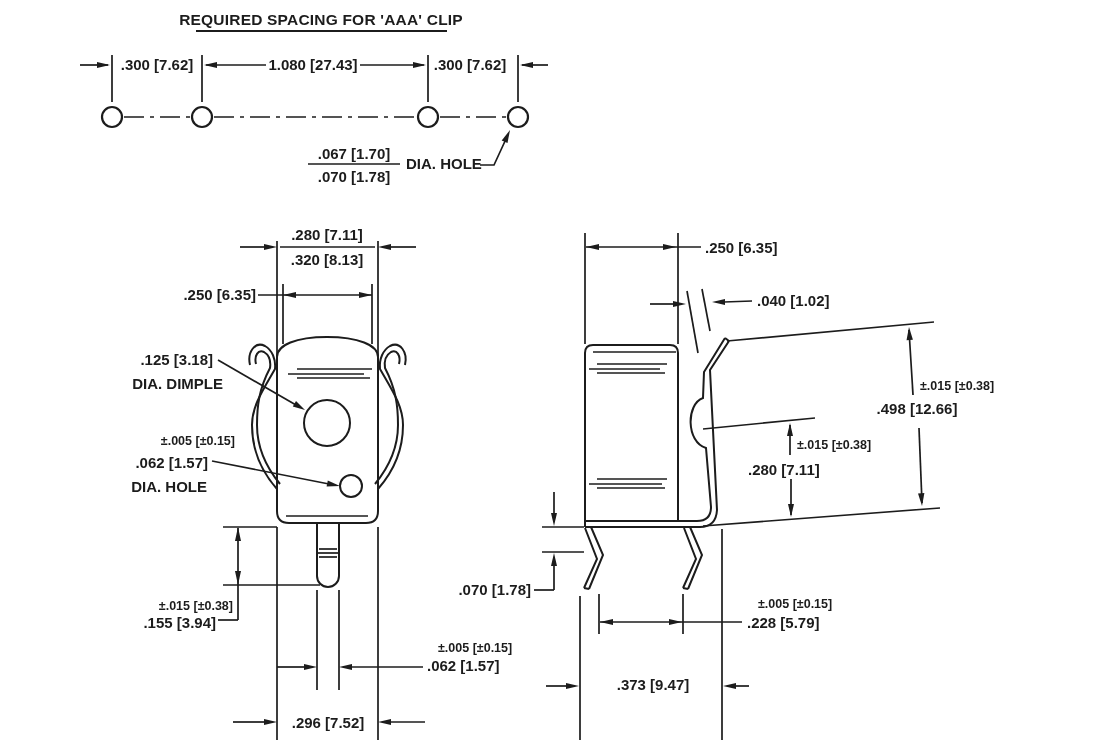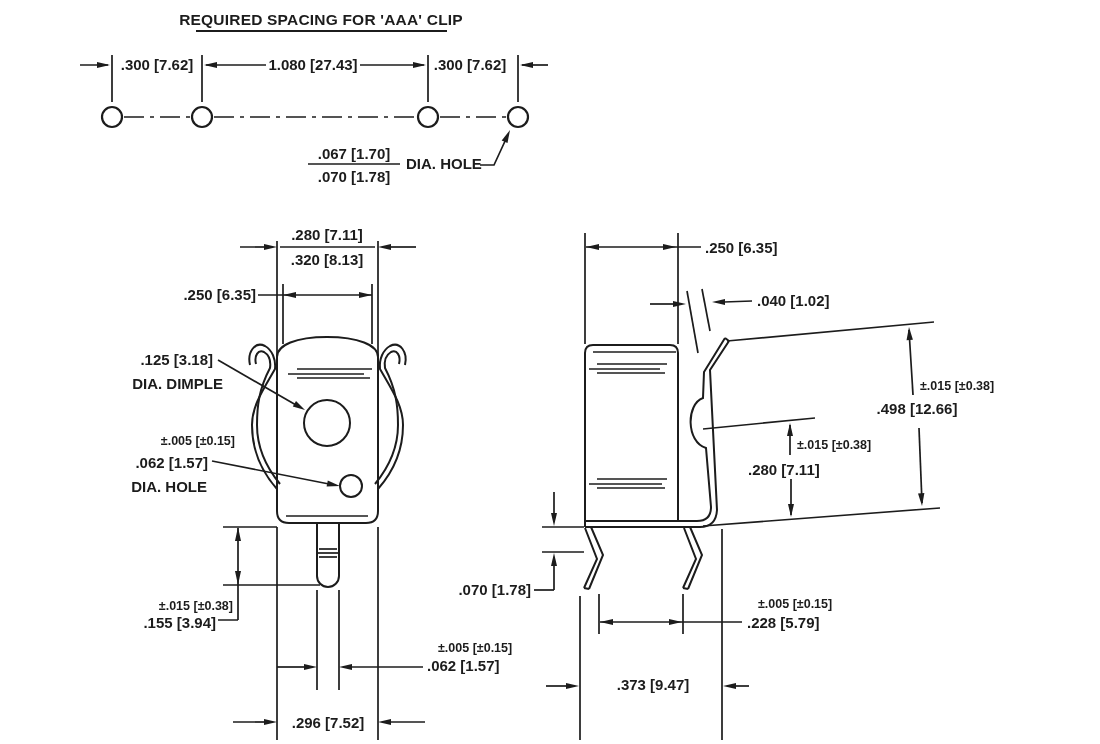--- a/index.html
+++ b/index.html
@@ -1,16 +1,16 @@
 <!DOCTYPE html>
 <html><head>
 <meta charset="utf-8">
 <style>
   html,body{margin:0;padding:0;background:#ffffff;}
-  .stage{position:relative;width:1100px;height:744px;background:#ffffff;overflow:hidden;border-radius:24px;}
+  .stage{position:relative;width:1100px;height:744px;background:#ffffff;overflow:hidden;}
   svg text{font-family:"Liberation Sans","DejaVu Sans",sans-serif;font-weight:bold;fill:#1c1c1c;}
   .t15{font-size:15px;}
   .t12{font-size:12.5px;}
   .ttl{font-size:15.5px;letter-spacing:0.2px;}
   .ln{stroke:#1c1c1c;stroke-width:2;fill:none;}
   .ln15{stroke:#1c1c1c;stroke-width:1.7;fill:none;}
   .cl{stroke:#1c1c1c;stroke-width:1.7;fill:none;stroke-dasharray:20 6 4 6;}
   .ar{fill:#1c1c1c;stroke:none;}
   .hole{fill:#ffffff;stroke:#1c1c1c;stroke-width:2.2;}
 </style>

